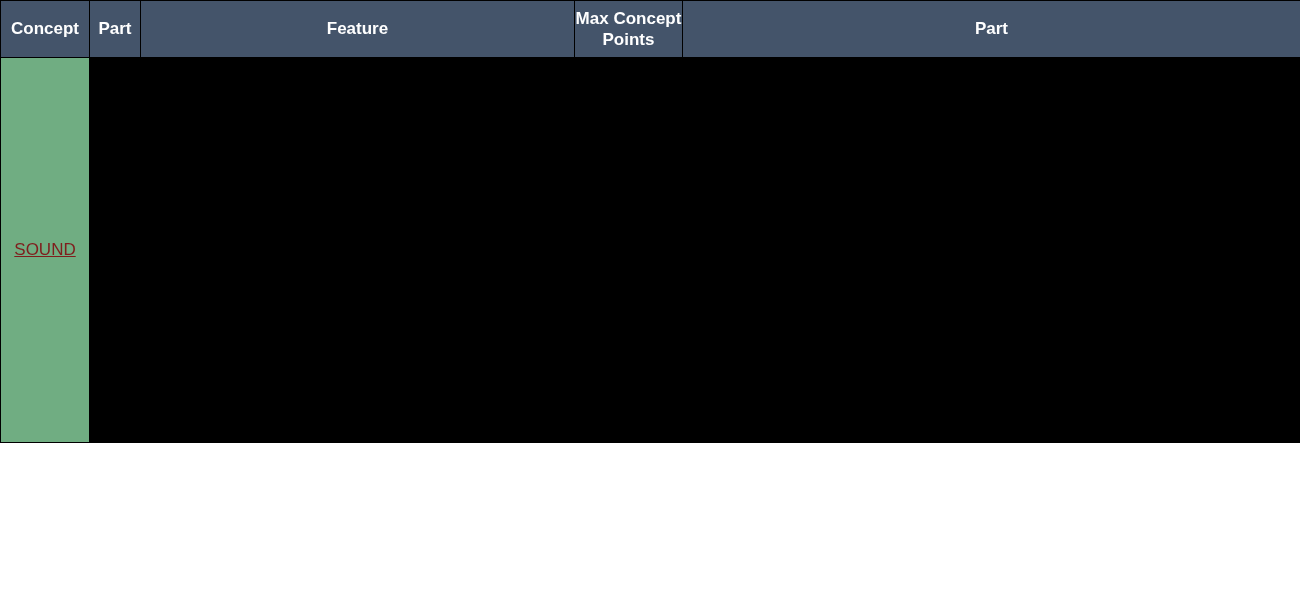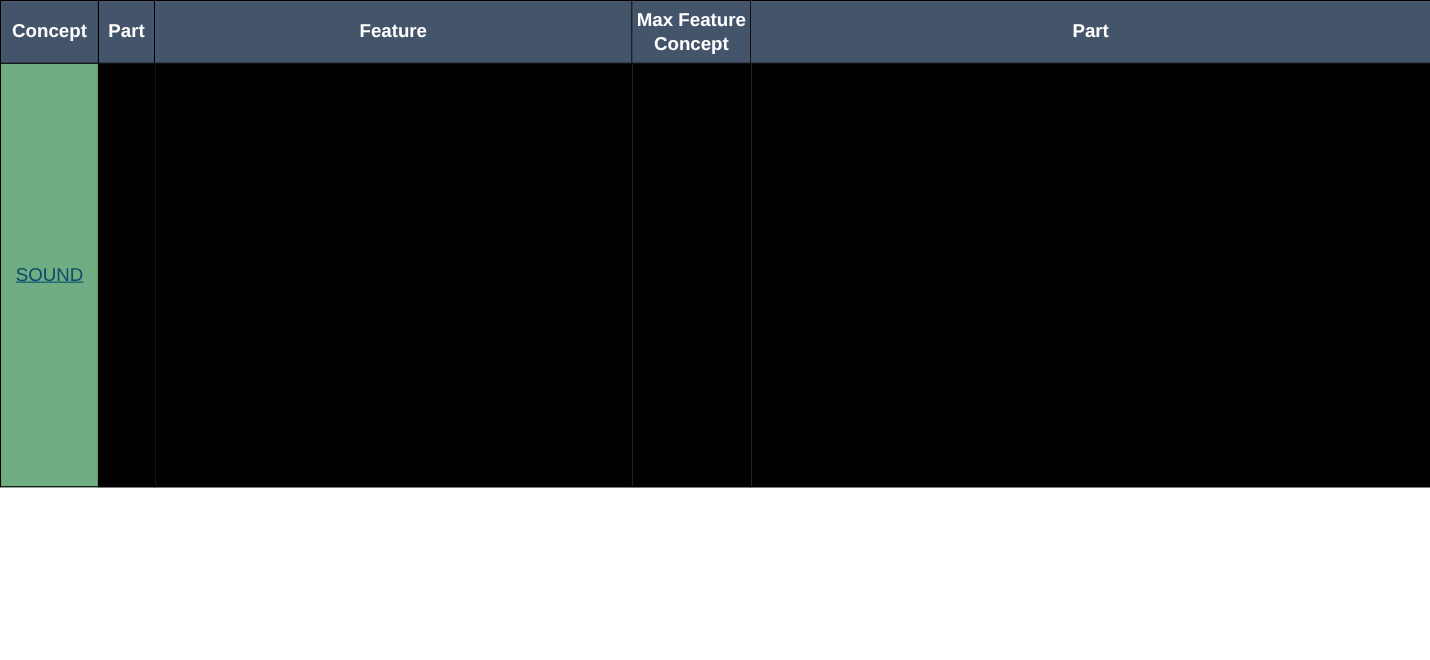--- a/index.html
+++ b/index.html
@@ -38,21 +38,21 @@
     line-height: 1.25;
   }
   table.feature-table tbody td.concept-cell {
     background: #70ad82;
     color: #ffffff;
     text-align: center;
     vertical-align: middle;
     font-size: 17px;
   }
   table.feature-table tbody td.concept-cell a {
-    color: #0c4a6e;
+    color: #7f1d1d;
     text-decoration: underline;
   }
   table.feature-table tbody td.body-cell {
     background: #000000;
   }
 
   
   col.c-concept { width: 89px; }
   col.c-type    { width: 51px; }
   col.c-feature { width: 434px; }
@@ -68,21 +68,21 @@
     <col class="c-type">
     <col class="c-feature">
     <col class="c-maxfp">
     <col class="c-part">
   </colgroup>
   <thead>
     <tr>
       <th>Concept</th>
       <th>Part</th>
       <th>Feature</th>
-      <th>Max Feature Concept</th>
+      <th>Max Concept Points</th>
       <th>Part</th>
     </tr>
   </thead>
   <tbody>
     <tr>
       <td class="concept-cell">
         <a href="#">SOUND</a>
       </td>
       <td class="body-cell"></td>
       <td class="body-cell"></td>

